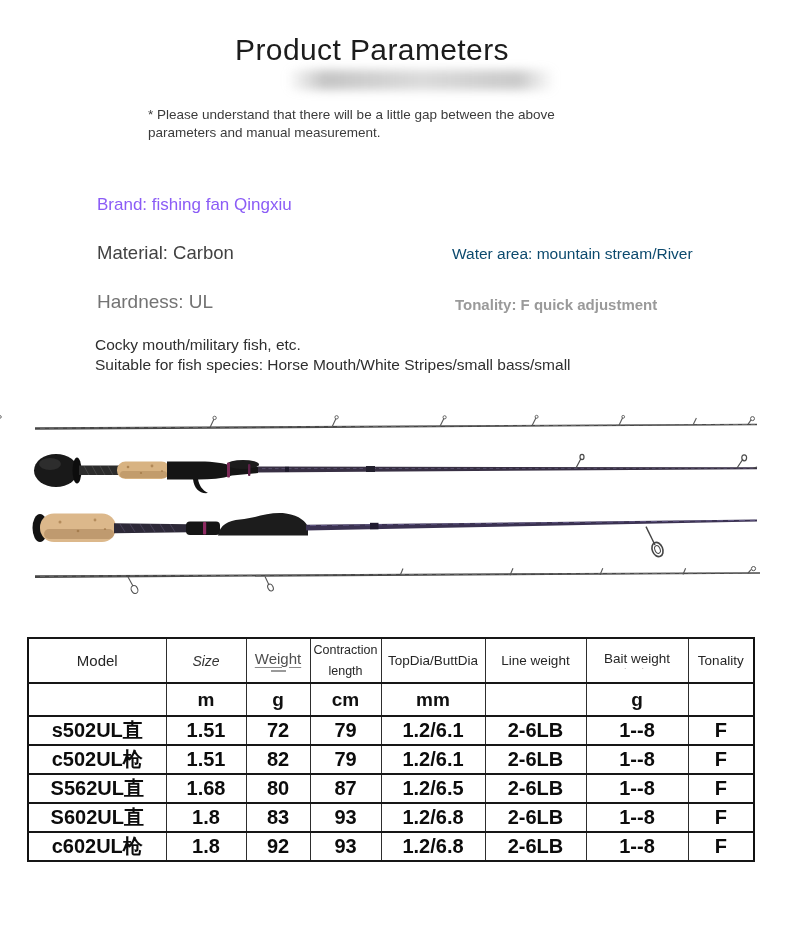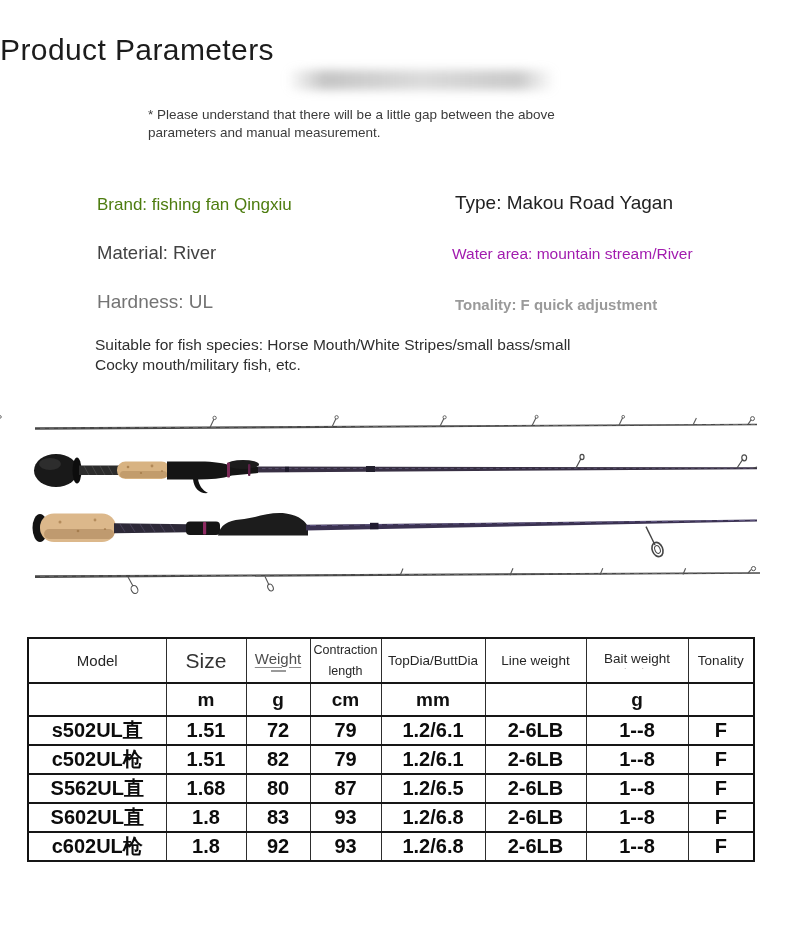--- a/index.html
+++ b/index.html
@@ -3,39 +3,39 @@
 <meta charset="utf-8">
 <style>
   html,body { margin:0; padding:0; background:#ffffff; }
   .page {
     position:relative; width:790px; height:952px; background:#ffffff;
     overflow:hidden;
     font-family:"Liberation Sans","DejaVu Sans",sans-serif;
   }
   .title {
     position:absolute; left:0; top:33px; width:744px; margin:0;
-    font-size:30px; font-weight:400; color:#1c1c1c;
+    text-align:center; font-size:30px; font-weight:400; color:#1c1c1c;
     letter-spacing:.4px;
   }
   .smudge {
     position:absolute; left:287px; top:70px; width:268px; height:20px;
     border-radius:5px;
     background:linear-gradient(90deg, rgba(160,160,160,0) 0%, rgba(148,148,148,.55) 14%,
       rgba(168,168,168,.42) 50%, rgba(148,148,148,.5) 86%, rgba(160,160,160,0) 100%);
     filter:blur(5px);
   }
   .note {
     position:absolute; left:148px; top:106px;
     font-size:13.5px; line-height:17.5px; color:#3b3b3b;
   }
   .spec { position:absolute; white-space:nowrap; }
-  .spec-brand    { left:97px;  top:195px; font-size:17px;   color:#4d7c0f;text-align:center; }
+  .spec-brand    { left:97px;  top:195px; font-size:17px;   color:#8b5cf6;text-align:center; }
   .spec-type     { left:455px; top:192px; font-size:19px;   color:#222222; }
   .spec-material { left:97px;  top:242px; font-size:18.5px; color:#424242; }
-  .spec-water    { left:452px; top:245px; font-size:15.5px; color:#a21caf; }
+  .spec-water    { left:452px; top:245px; font-size:15.5px; color:#0c4a6e; }
   .spec-hardness { left:97px;  top:291px; font-size:19px;   color:#737373; }
   .spec-tonality { left:455px; top:296px; font-size:15px;   color:#9a9a9a;font-weight:bold; }
   .spec-fish     { left:95px;  top:335px; font-size:15.5px; line-height:19.5px;
                    color:#2f2f2f; white-space:normal; width:560px; }
   .rods { position:absolute; left:0; top:398px; }
 
   table.params {
     position:absolute; left:27px; top:637px; width:726px;
     border-collapse:collapse; table-layout:fixed;
     border:2.5px solid #111111;
@@ -43,21 +43,21 @@
   .params th, .params td {
     border-top:2.4px solid #161616; border-bottom:2.4px solid #161616;
     border-left:1.4px solid #2e2e2e; border-right:1.4px solid #2e2e2e;
     text-align:center; vertical-align:middle; padding:0; overflow:hidden;
   }
   .params thead tr.hdr  { height:45px; }
   .params thead tr.unit { height:33px; }
   .params tbody tr      { height:23px; }
   .params th { font-weight:400; color:#262626; font-size:13.5px; }
   th.c-model { font-size:15px; }
-  th.c-size  { font-size:21px; color:#333; }
+  th.c-size  { font-size:14px; color:#333;font-style:italic; }
   th.c-weight { font-size:15px; }
   th.c-weight .uline {
     color:#4f4f4f; text-decoration:underline; text-underline-offset:3px;
     text-decoration-color:#8a8a8a;
   }
   .weight-dash { width:15px; height:2px; background:#9a9a9a; margin:3px auto 0; }
   .bait-dots { font-size:9px; color:#b5b5b5; line-height:4px; letter-spacing:6px; }
   th.c-contr { font-size:12.5px; line-height:21px; }
   .params tr.unit td { font-size:19px; font-weight:700; color:#101010; }
   .params tbody td   { font-size:20px; font-weight:700; color:#0c0c0c; }
@@ -69,28 +69,27 @@
 
   <h1 class="title">Product Parameters</h1>
   <div class="smudge"></div>
 
   <div class="note">
     <div>* Please understand that there will be a little gap between the above</div>
     <div>parameters and manual measurement.</div>
   </div>
 
   <div class="spec spec-brand">Brand: fishing fan Qingxiu</div>
-  <div class="spec spec-type">Type: Makou Road Yagan</div>
-  <div class="spec spec-material">Material: River</div>
+  <div class="spec spec-material">Material: Carbon</div>
   <div class="spec spec-water">Water area: mountain stream/River</div>
   <div class="spec spec-hardness">Hardness: UL</div>
   <div class="spec spec-tonality">Tonality: F quick adjustment</div>
   <div class="spec spec-fish">
+    <div>Cocky mouth/military fish, etc.</div>
     <div>Suitable for fish species: Horse Mouth/White Stripes/small bass/small</div>
-    <div>Cocky mouth/military fish, etc.</div>
   </div>
 
   <svg class="rods" width="790" height="238" viewBox="0 0 790 238">
 
     <g>
       <polygon points="35,29.2 757,25.8 757,27.2 35,31.8" fill="#474747"></polygon>
       <line x1="40" y1="30.2" x2="755" y2="26.4" stroke="#7a7a7a" stroke-width="0.7" stroke-dasharray="5 4"></line>
       <g stroke="#5a5a5a" stroke-width="1.1" fill="none">
         <path d="M210,29.5 l4,-8.5"></path>
           <circle cx="214.6" cy="19.9" r="1.7" stroke-width="0.9"></circle>

